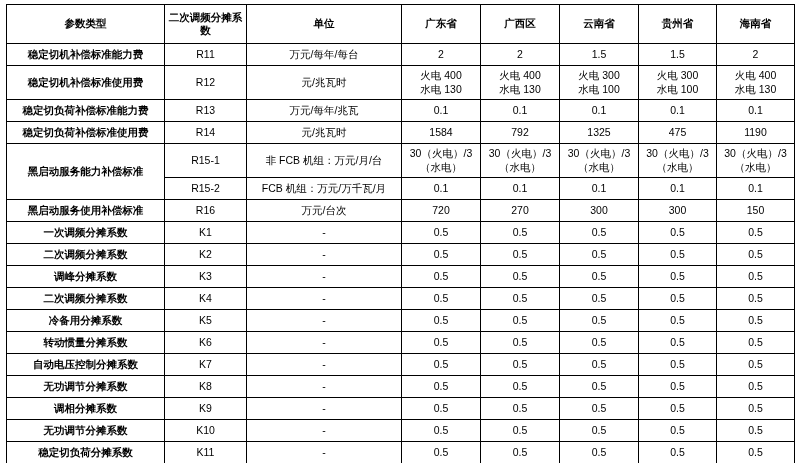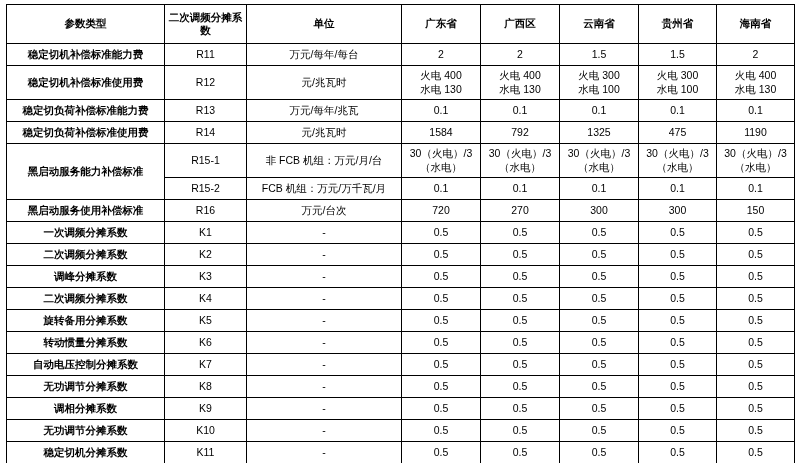--- a/index.html
+++ b/index.html
@@ -207,21 +207,21 @@
           <td class="r-name multiline">二次调频分摊系数</td>
           <td class="r-code">K4</td>
           <td class="r-unit multiline">-</td>
           <td class="r-val multiline">0.5</td>
           <td class="r-val multiline">0.5</td>
           <td class="r-val multiline">0.5</td>
           <td class="r-val multiline">0.5</td>
           <td class="r-val multiline">0.5</td>
         </tr>
         <tr class="h3">
-          <td class="r-name multiline">旋转备用分摊系数</td>
+          <td class="r-name multiline">冷备用分摊系数</td>
           <td class="r-code">K5</td>
           <td class="r-unit multiline">-</td>
           <td class="r-val multiline">0.5</td>
           <td class="r-val multiline">0.5</td>
           <td class="r-val multiline">0.5</td>
           <td class="r-val multiline">0.5</td>
           <td class="r-val multiline">0.5</td>
         </tr>
         <tr class="h3">
           <td class="r-name multiline">转动惯量分摊系数</td>
@@ -267,21 +267,21 @@
           <td class="r-name multiline">无功调节分摊系数</td>
           <td class="r-code">K10</td>
           <td class="r-unit multiline">-</td>
           <td class="r-val multiline">0.5</td>
           <td class="r-val multiline">0.5</td>
           <td class="r-val multiline">0.5</td>
           <td class="r-val multiline">0.5</td>
           <td class="r-val multiline">0.5</td>
         </tr>
         <tr class="h3">
-          <td class="r-name multiline">稳定切机分摊系数</td>
+          <td class="r-name multiline">稳定切负荷分摊系数</td>
           <td class="r-code">K11</td>
           <td class="r-unit multiline">-</td>
           <td class="r-val multiline">0.5</td>
           <td class="r-val multiline">0.5</td>
           <td class="r-val multiline">0.5</td>
           <td class="r-val multiline">0.5</td>
           <td class="r-val multiline">0.5</td>
         </tr>
       </tbody>
   </table>

